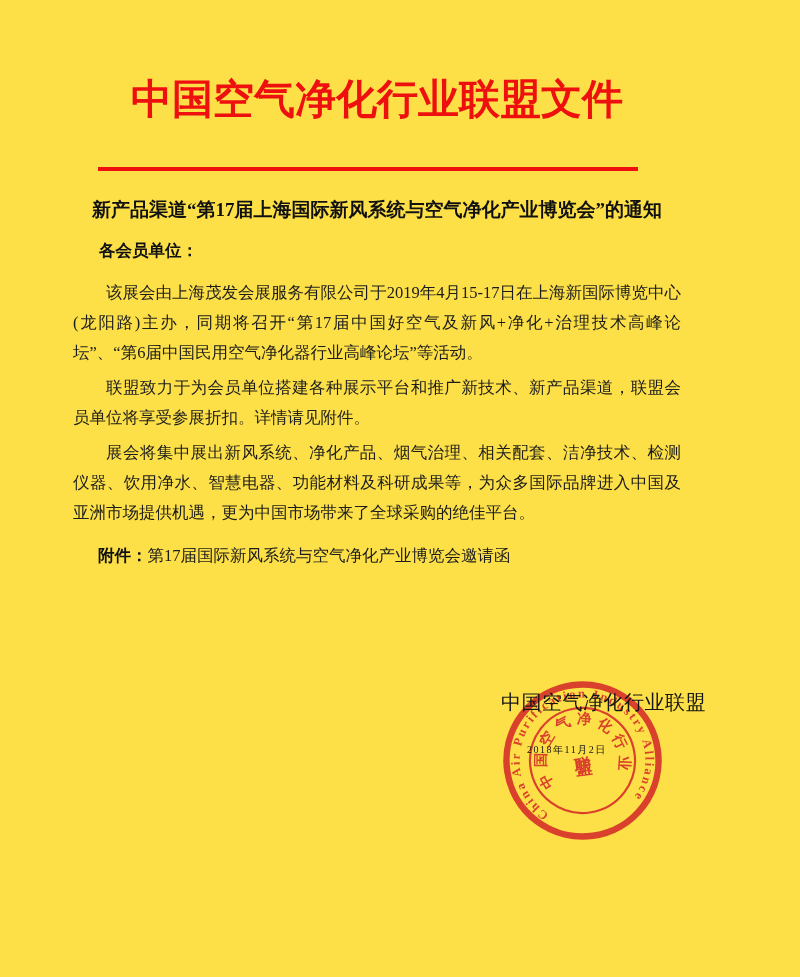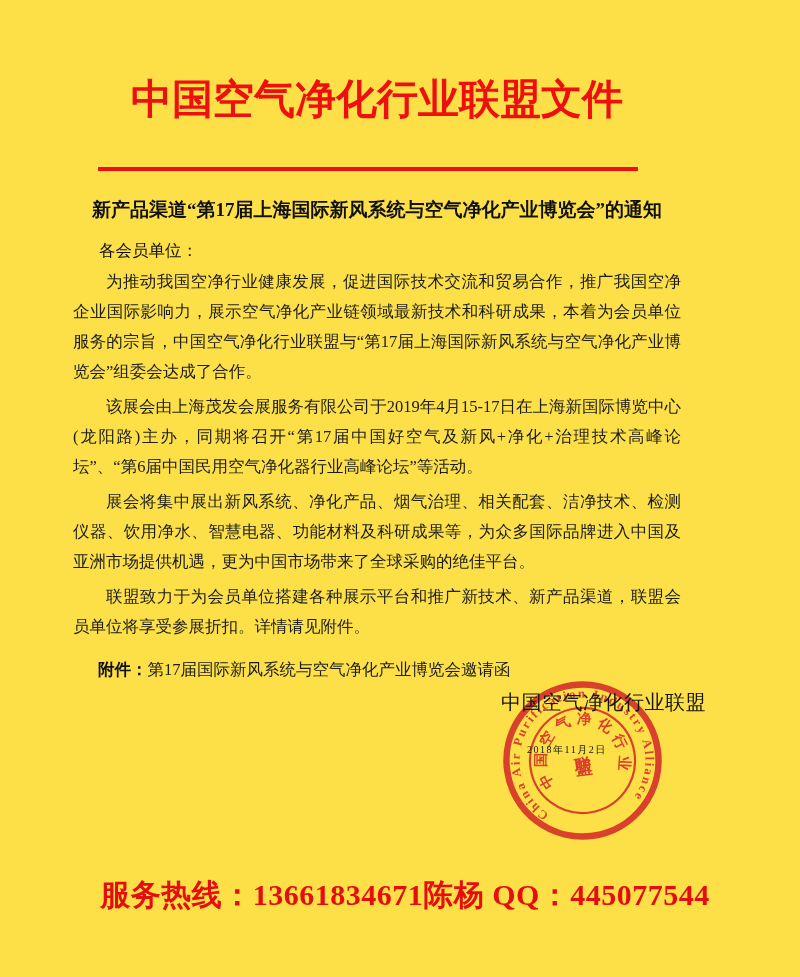--- a/index.html
+++ b/index.html
@@ -30,22 +30,22 @@
     background:#ee0f0f;
   }
   .notice-title{
     position:absolute;top:196px;left:0;width:100%;
     margin:0;text-align:center;
     font-size:19px;line-height:27px;font-weight:700;color:#111;
     white-space:nowrap;
   }
   .body-block{position:absolute;top:238px;left:0;width:100%;}
   .salutation{
-    margin:0 0 3px 26px;
-    font-size:16.5px;line-height:26px;font-weight:400;color:#111;
+    margin:0 0 14px 26px;
+    font-size:16.5px;line-height:26px;font-weight:700;color:#111;
   }
   .body-para{
     margin:0 0 5px 0;
     font-size:16.5px;line-height:30px;
     text-indent:2em;text-align:justify;color:#1c1c1c;
   }
   .attachment{
     margin:13px 0 0 25px;
     font-size:16.5px;line-height:30px;color:#1c1c1c;
   }
@@ -89,27 +89,26 @@
     <h1 class="letterhead-title">中国空气净化行业联盟文件</h1>
 
 
     <div class="red-rule"></div>
 
     <h2 class="notice-title">新产品渠道“第17届上海国际新风系统与空气净化产业博览会”的通知</h2>
 
     <div class="body-block">
       <p class="salutation">各会员单位：</p>
 
-      <p class="body-para">为推动我国空净行业健康发展，促进国际技术交流和贸易合作，推广我国空净企业国际影响力，展示空气净化产业链领域最新技术和科研成果，本着为会员单位服务的宗旨，中国空气净化行业联盟与“第17届上海国际新风系统与空气净化产业博览会”组委会达成了合作。</p>
 
       <p class="body-para">该展会由上海茂发会展服务有限公司于2019年4月15-17日在上海新国际博览中心(龙阳路)主办，同期将召开“第17届中国好空气及新风+净化+治理技术高峰论坛”、“第6届中国民用空气净化器行业高峰论坛”等活动。</p>
 
+      <p class="body-para">联盟致力于为会员单位搭建各种展示平台和推广新技术、新产品渠道，联盟会员单位将享受参展折扣。详情请见附件。</p>
+
       <p class="body-para">展会将集中展出新风系统、净化产品、烟气治理、相关配套、洁净技术、检测仪器、饮用净水、智慧电器、功能材料及科研成果等，为众多国际品牌进入中国及亚洲市场提供机遇，更为中国市场带来了全球采购的绝佳平台。</p>
-
-      <p class="body-para">联盟致力于为会员单位搭建各种展示平台和推广新技术、新产品渠道，联盟会员单位将享受参展折扣。详情请见附件。</p>
 
       <p class="attachment">
         <span class="label">附件：</span><span>第17届国际新风系统与空气净化产业博览会邀请函</span>
       </p>
     </div>
   </div>
 
   <div class="seal">
     <div class="seal-inner">
       <svg viewBox="0 0 165 165" width="165" height="165">
@@ -126,14 +125,13 @@
           <textPath href="#arcZh" xlink:href="#arcZh" startOffset="0" textLength="152">中国空气净化行业</textPath>
         </text>
       </svg>
       <div class="seal-center-text">联盟</div>
     </div>
   </div>
 
   <div class="sig-org">中国空气净化行业联盟</div>
   <div class="sig-date">2018年11月2日</div>
 
-  <div class="hotline">服务热线：13661834671陈杨 QQ：445077544</div>
 </div>
 
 </body></html>

